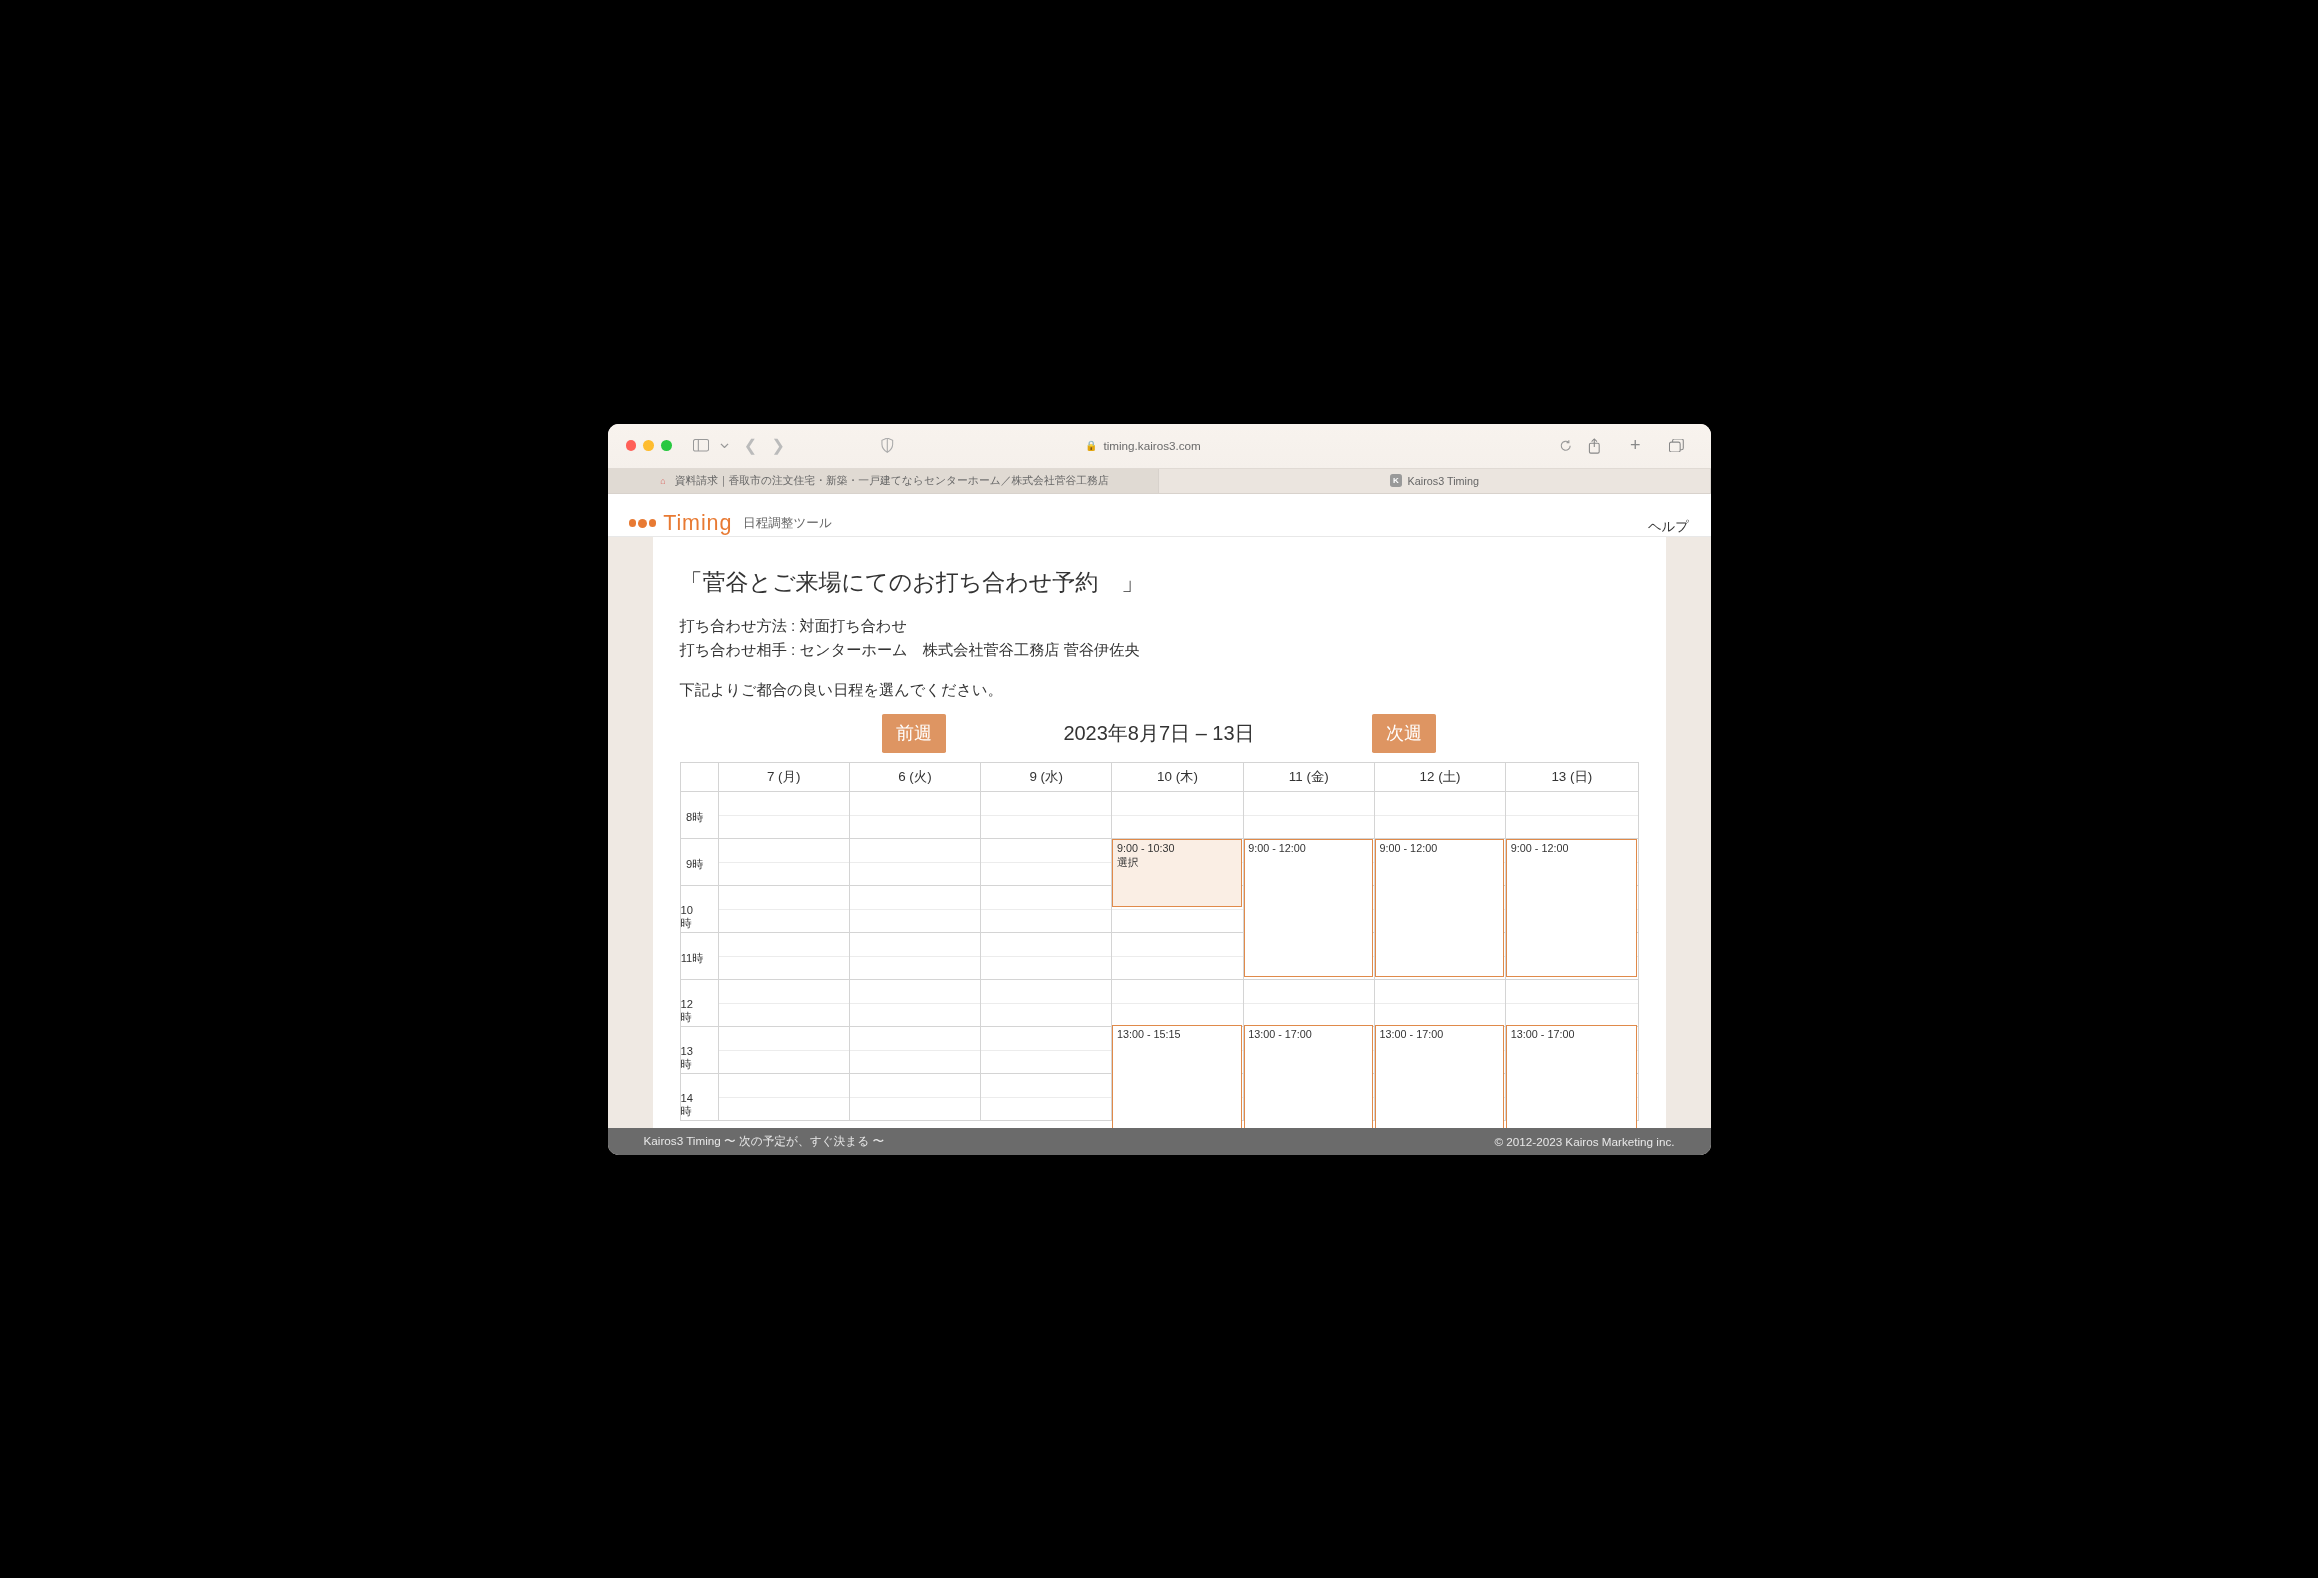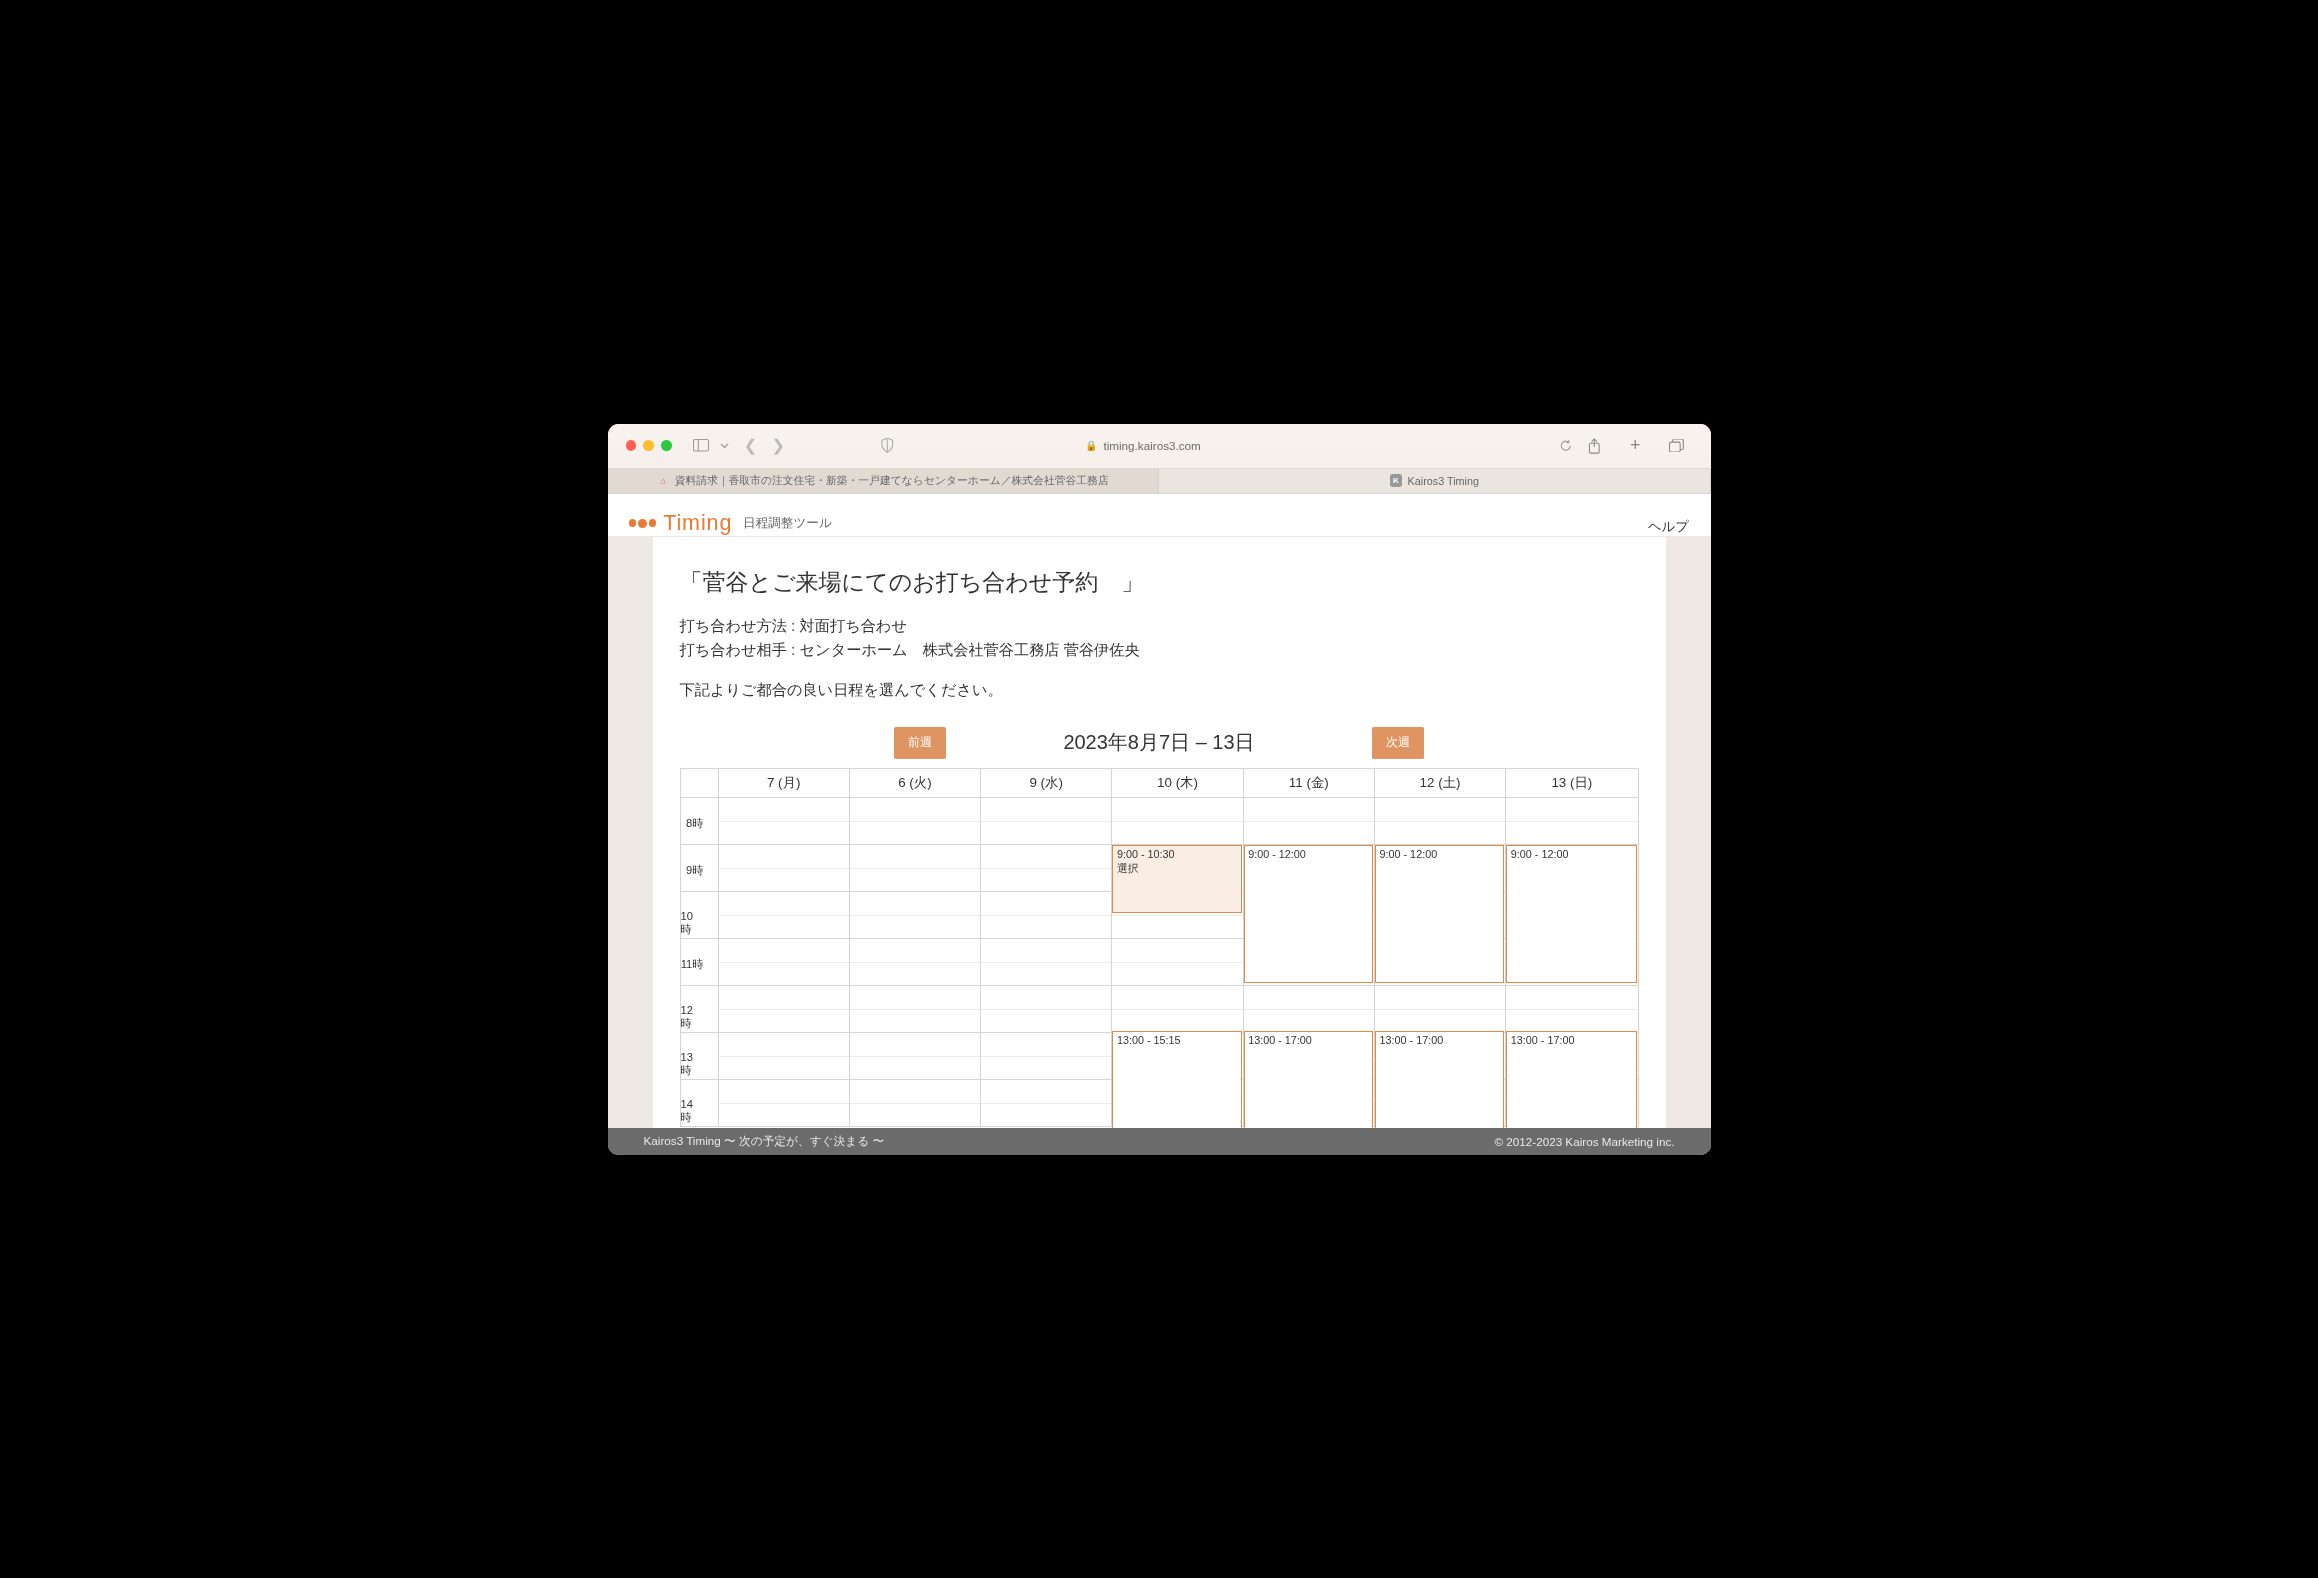--- a/index.html
+++ b/index.html
@@ -100,35 +100,35 @@
       width: 1013px;
       background: #fff;
       padding: 30px 27px 0 27px;
       overflow: hidden;
       display: flex;
       flex-direction: column;
       justify-content: flex-end;
     }
     .page-title { font-size: 23px; color: #333; font-weight: 400; margin-bottom: 16px; }
     .meta-line { font-size: 15.2px; color: #333; line-height: 1.6; }
-    .instruction { font-size: 15.2px; color: #333; margin-top: 18px; margin-bottom: 26px; }
+    .instruction { font-size: 15.2px; color: #333; margin-top: 18px; margin-bottom: 13px; }
 
     .week-nav {
       display: flex;
       align-items: center;
       justify-content: center;
       gap: 117px;
       margin-bottom: 9px;
     }
     .week-btn {
       background: #de9562;
       color: #fff;
       border: none;
       padding: 7.2px 14.3px;
-      font-size: 12px;
+      font-size: 18px;
       border-radius: 1.8px;
       cursor: pointer;
     }
     .week-range { font-size: 20px; color: #333; }
 
     .calendar-wrap { flex: 1; overflow: hidden; position: relative; }
     .calendar {
       display: grid;
       grid-template-columns: 38px repeat(7, 1fr);
       border: 0.9px solid #d4d4d4;

